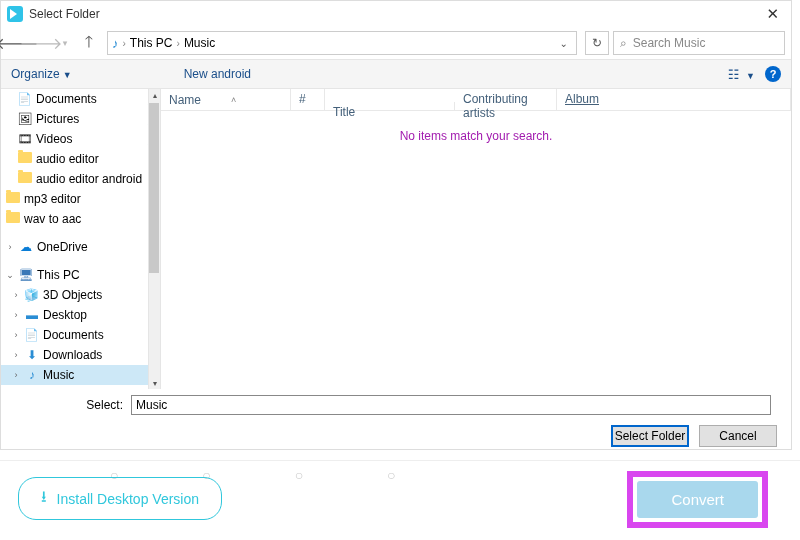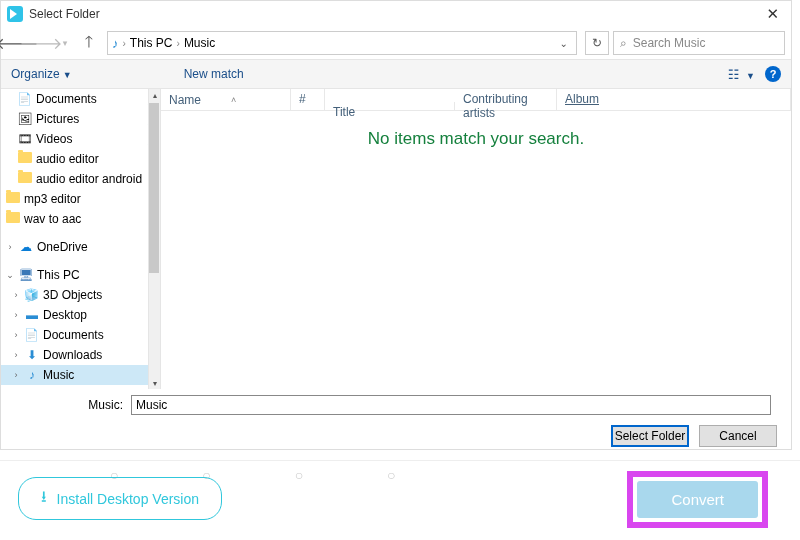--- a/index.html
+++ b/index.html
@@ -50,21 +50,21 @@
 
 .listpane { flex: 1; position:relative; }
 .cols { display: flex; height: 22px; border-bottom: 1px solid #e8e8e8; font-size: 12px; color: #44607a; }
 .col { padding: 3px 8px; border-right: 1px solid #e8e8e8; }
 .col.name { width: 130px; display:flex; gap:30px; align-items:center;text-align:center;}
 .col.num { width: 34px; }
 .col.title { width: 130px; margin-top: 13px; }
 .col.artist { width: 102px; }
 .col.album { flex:1;text-decoration:underline; }
 .sortarr { font-size:9px; color:#888;}
-.empty { text-align: center; color: #15803d; font-size: 17px; padding-top: 18px; }
+.empty { text-align: center; color: #a21caf; font-size: 12px; padding-top: 18px; }
 
 .folderrow { display: flex; align-items: center; padding: 6px 10px 4px; font-size: 12px; }
 .folderrow label { width: 120px; text-align: right; padding-right: 8px; }
 .folderrow input { flex: 1; border: 1px solid #888; height: 20px; padding: 0 4px; font-size: 12px; margin-right:10px; }
 
 .dlgbtns { display: flex; justify-content: flex-end; gap: 10px; padding: 6px 14px 10px; }
 .dlgbtn { min-width: 78px; height: 22px; border: 1px solid #adadad; background: #e1e1e1; font-size: 12px; cursor:pointer; }
 .dlgbtn.primary { border: 2px solid #0066cc; background: #e1e1e1; }
 
 .bottom { position: absolute; bottom: 0; left: 0; width: 800px; height: 80px; border-top:1px solid #eee; background:#fff;}
@@ -101,21 +101,21 @@
     <div class="refresh">↻</div>
     <div class="search">
       <span>⌕</span>
       <span>Search Music</span>
     </div>
   </div>
 
   <div class="toolbar">
     <span class="tbitem"><span>Organize</span><span class="dd2">▼</span></span>
     <span class="sep2"></span>
-    <span class="tbitem">New match</span>
+    <span class="tbitem">New android</span>
     <div class="right">
       <span class="viewbtn">☷ <span class="dd2">▼</span></span>
       <span class="help">?</span>
     </div>
   </div>
 
   <div class="content">
     <div class="tree">
       <div class="titem" style="padding-left:16px">
           <span class="ticon2">📄</span>
@@ -204,21 +204,21 @@
         <div class="col num">#</div>
         <div class="col title">Title</div>
         <div class="col artist">Contributing artists</div>
         <div class="col album">Album</div>
       </div>
       <div class="empty">No items match your search.</div>
     </div>
   </div>
 
   <div class="folderrow">
-    <label>Music:</label>
+    <label>Select:</label>
     <input type="text" value="Music" style="">
   </div>
 
   <div class="dlgbtns">
     <button class="dlgbtn primary">Select Folder</button>
     <button class="dlgbtn">Cancel</button>
   </div>
 </div>
 
 <div class="bottom">

